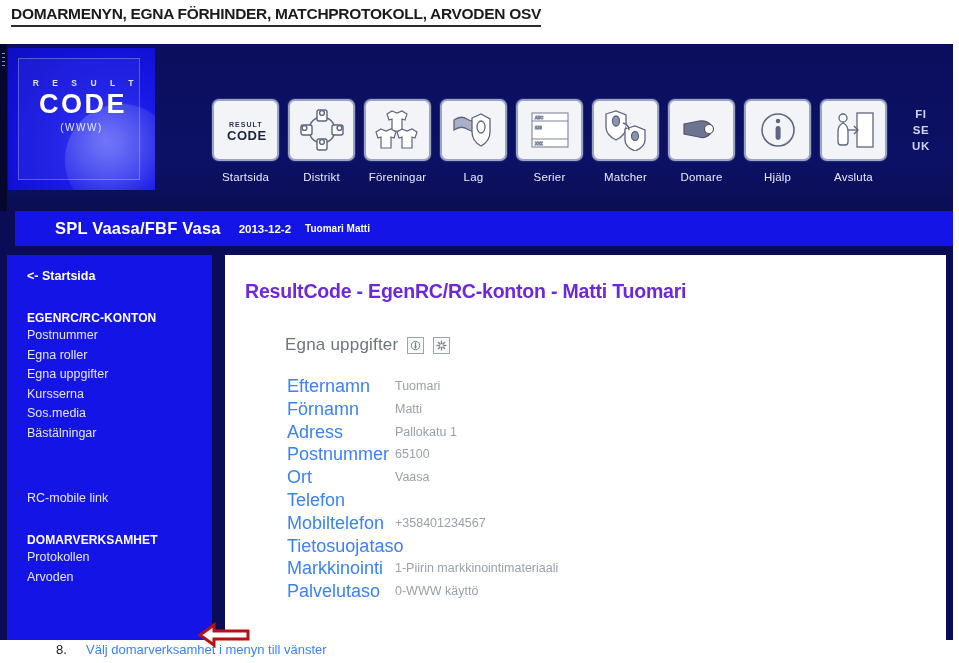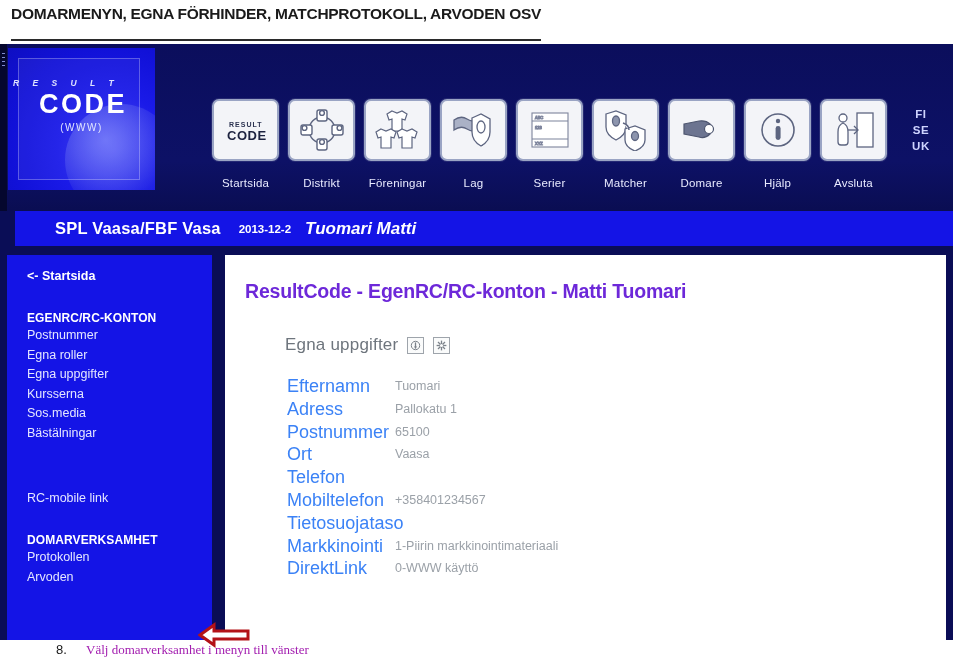--- a/index.html
+++ b/index.html
@@ -15,21 +15,21 @@
     position: absolute; left: 0; top: 0;
     width: 959px; height: 44px;
     background: #ffffff;
   }
   .doc-title {
     position: absolute; left: 11px; top: 5px;
     font-size: 15.5px; font-weight: bold;
     color: #1a1a1a; letter-spacing: -0.3px;
     white-space: nowrap;
     border-bottom: 2.5px solid #2b2b2b;
-    padding-bottom: 16px;
+    padding-bottom: 2px;
   }
 
   
   .shot {
     position: absolute; left: 0; top: 44px;
     width: 953px; height: 608px;
     background: #0a0d56;
     overflow: hidden;
   }
 
@@ -65,25 +65,24 @@
     border: 1px solid rgba(255,255,255,0.28);
     background: rgba(255,255,255,0.05);
   }
   .logo-globe {
     position: absolute; right: -22px; bottom: -26px;
     width: 112px; height: 112px; border-radius: 50%;
     background: radial-gradient(circle at 36% 32%, rgba(150,160,255,0.55), rgba(60,70,220,0.18) 62%, rgba(20,20,200,0) 74%);
   }
   .logo-result {
     position: absolute; left: 0; right: 16px; top: 30px;
-    text-align: left;
+    text-align: right;
     font-size: 8.5px; letter-spacing: 5.5px;
     color: #dfe3ff; font-weight: bold;
     text-indent: 5px;
-    font-style: italic;
   }
   .logo-code {
     position: absolute; left: 0; right: 0; top: 41px;
     text-align: center;
     font-size: 27px; font-weight: bold; letter-spacing: 2.5px;
     color: #ffffff;
     text-indent: 3px;
   }
   .logo-www {
     position: absolute; left: 0; right: 0; top: 74px;
@@ -100,21 +99,21 @@
   .nav-tile {
     width: 67px; height: 62px;
     background: #f3f4f8;
     border: 2px solid #9aa4c4;
     border-radius: 7px;
     display: flex; align-items: center; justify-content: center;
     box-shadow: 0 0 0 1px rgba(255,255,255,0.1);
   }
   .nav-tile svg { display: block; }
   .nav-label {
-    margin-top: 16px;
+    margin-top: 10px;
     font-size: 11.5px; color: #e8eaff;
     letter-spacing: 0.2px; white-space: nowrap;
   }
 
   
   .langs {
     position: absolute; left: 912px; top: 62px;
     text-align: center;
   }
   .lang {
@@ -134,21 +133,21 @@
     margin-left: 40px;
     font-size: 16.5px; font-weight: bold; color: #ffffff;
     letter-spacing: 0.2px;
   }
   .ib-date {
     margin-left: 18px;
     font-size: 11.5px; font-weight: bold; color: #ffffff;
   }
   .ib-user {
     margin-left: 14px;
-    font-size: 17px; font-weight: bold; color: #ffffff; font-style: italic;
+    font-size: 10px; font-weight: bold; color: #ffffff;
   }
 
   
   .body-area {
     position: absolute; left: 0; top: 202px;
     width: 953px; height: 406px;
     background: #0a0d56;
   }
 
   
@@ -226,21 +225,21 @@
     position: absolute; left: 0; top: 640px;
     width: 959px; height: 23px;
     background: #ffffff;
   }
   .cap-num {
     position: absolute; left: 56px; top: 2px;
     font-size: 13px; color: #1a1a1a;
   }
   .cap-text {
     position: absolute; left: 86px; top: 2px;
-    font-size: 13px; color: #a21caf; white-space: nowrap; font-family: Liberation Serif, serif;
+    font-size: 13px; color: #3b82f6; white-space: nowrap;
   }
 </style>
 </head>
 <body>
 
 <div class="doc-title-wrap">
   <div class="doc-title">DOMARMENYN, EGNA FÖRHINDER, MATCHPROTOKOLL, ARVODEN OSV</div>
 </div>
 
 <div class="shot">
@@ -437,20 +436,24 @@
           </svg>
         </div>
       </div>
 
       <div class="form">
         <div class="frow">
           <div class="flabel">Efternamn</div>
           <div class="fvalue">Tuomari</div>
         </div>
         <div class="frow">
+          <div class="flabel">Förnamn</div>
+          <div class="fvalue">Matti</div>
+        </div>
+        <div class="frow">
           <div class="flabel">Adress</div>
           <div class="fvalue">Pallokatu 1</div>
         </div>
         <div class="frow">
           <div class="flabel">Postnummer</div>
           <div class="fvalue">65100</div>
         </div>
         <div class="frow">
           <div class="flabel">Ort</div>
           <div class="fvalue">Vaasa</div>
@@ -464,21 +467,21 @@
           <div class="fvalue">+358401234567</div>
         </div>
         <div class="frow">
           <div class="flabel">Tietosuojataso</div>
         </div>
         <div class="frow">
           <div class="flabel">Markkinointi</div>
           <div class="fvalue">1-Piirin markkinointimateriaali</div>
         </div>
         <div class="frow">
-          <div class="flabel">DirektLink</div>
+          <div class="flabel">Palvelutaso</div>
           <div class="fvalue">0-WWW käyttö</div>
         </div>
       </div>
     </div>
 
   </div>
 
   <div class="red-arrow">
     <svg width="52" height="26" viewBox="0 0 52 26">
       <path d="M2 13 L16 3 L16 9 L50 9 L50 17 L16 17 L16 23 Z" fill="#ffffff" stroke="#b31217" stroke-width="3" stroke-linejoin="miter"></path>

